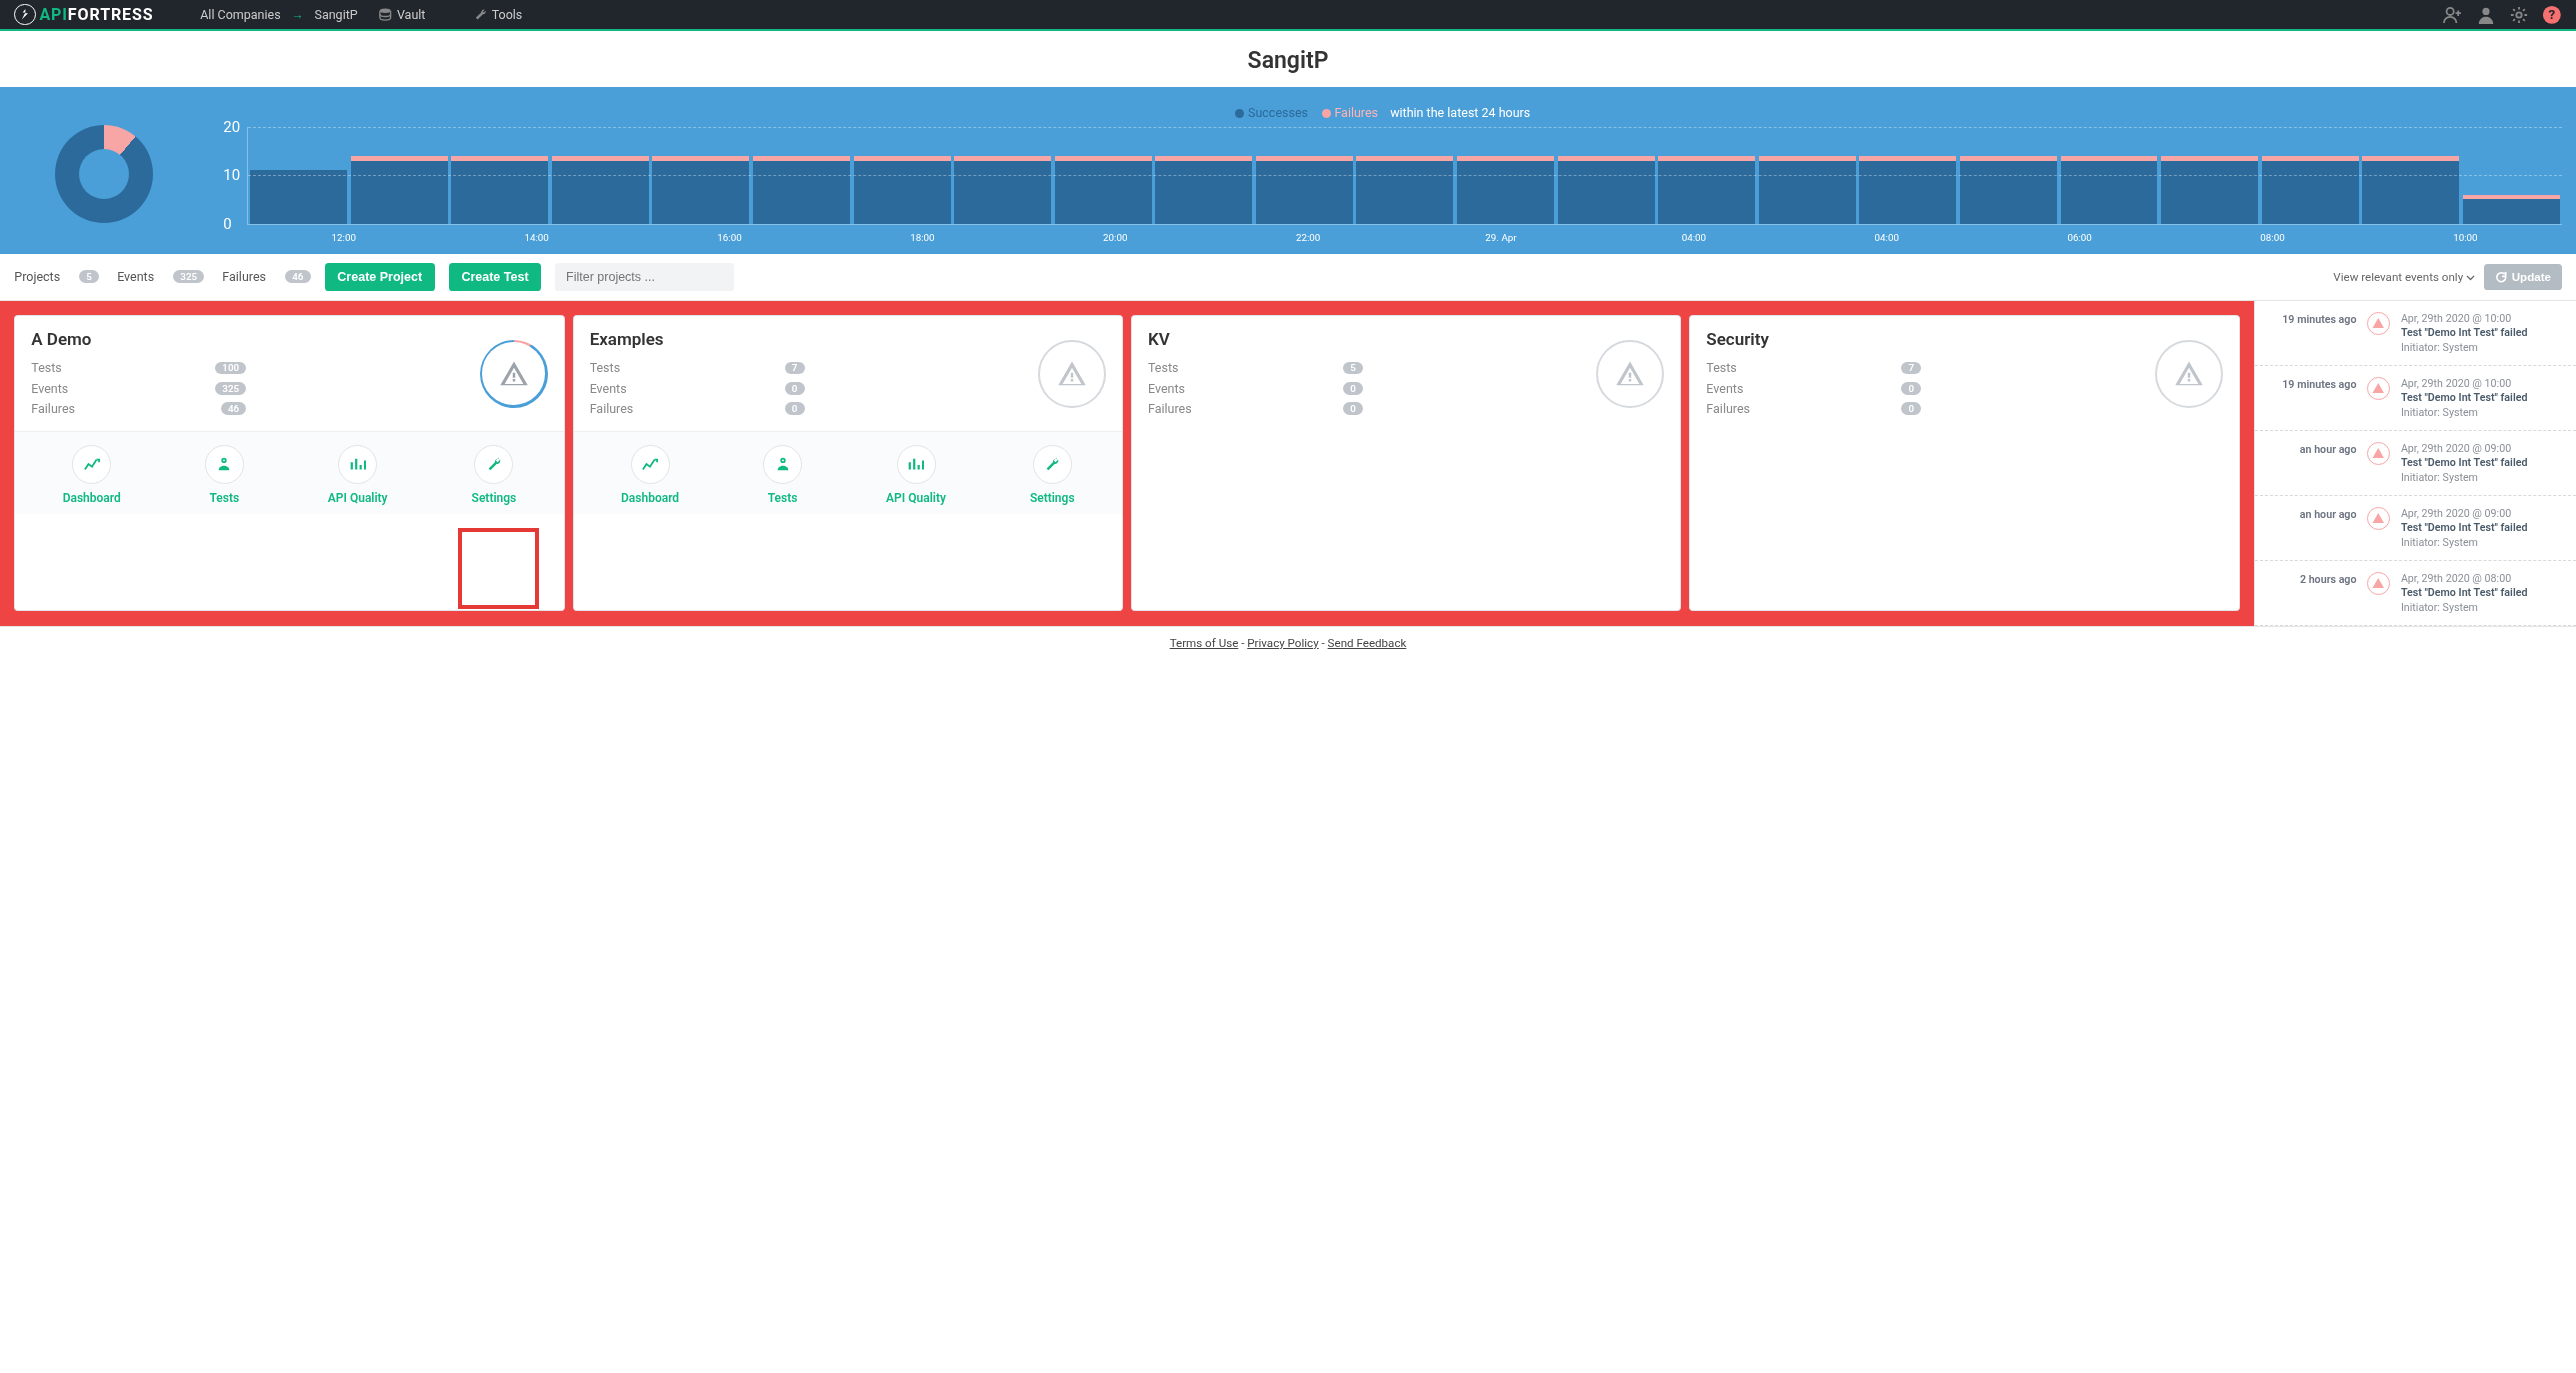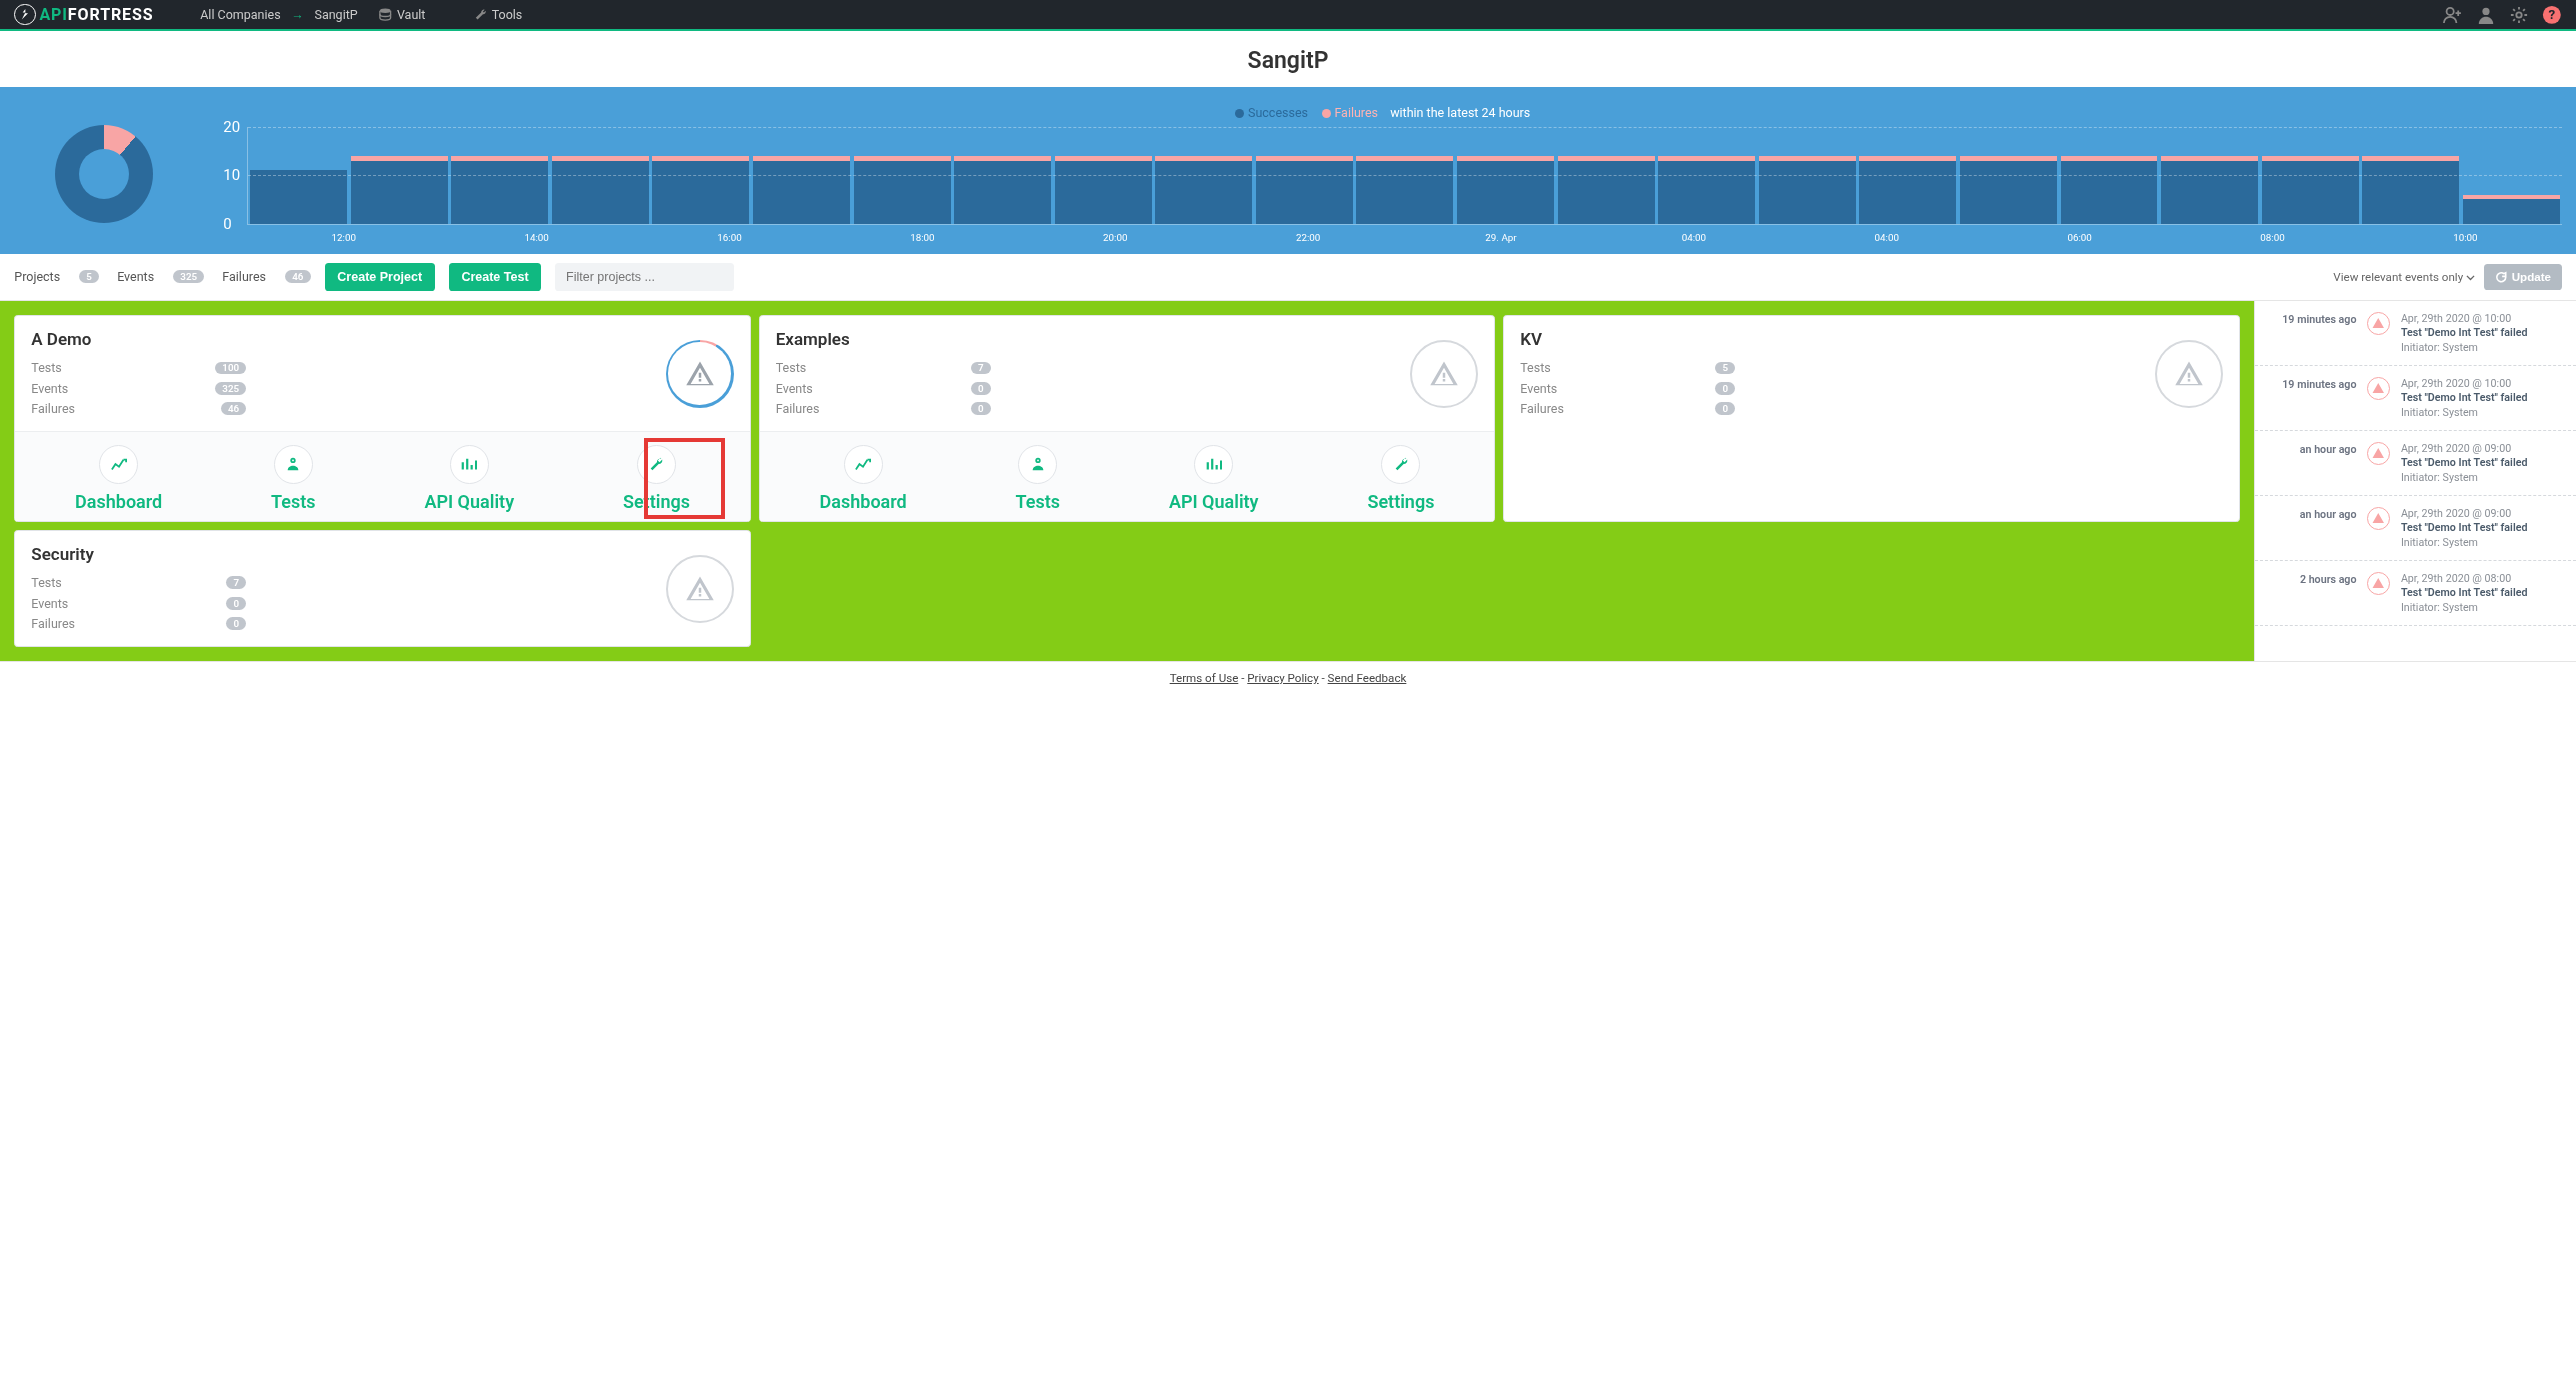--- a/index.html
+++ b/index.html
@@ -47,34 +47,34 @@
   .tabs { display: flex; gap: 18px; }
   .tab-item { display: flex; align-items: center; gap: 19px; color: #555; cursor: pointer; font-size: 12.5px; }
   .badge { background: #c0c5cc; color: #fff; border-radius: 9px; padding: 0.9px 7.2px; font-size: 9.8px; font-weight: 600; }
   .btn-green { background: #10b981; color: #fff; border: none; padding: 7.2px 12.5px; border-radius: 3.6px; font-weight: 600; cursor: pointer; font-size: 12.5px; }
   .filter-input { background: #f1f3f5; border: none; padding: 7.2px 10.7px; border-radius: 3.6px; width: 179px; font-size: 12.5px; color: #888; }
   .toolbar-right { margin-left: auto; display: flex; align-items: center; gap: 9px; color: #666; font-size: 11.6px; }
   .btn-update { background: #b3bbc3; color: #fff; border: none; padding: 6.3px 10.7px; border-radius: 3.6px; font-weight: 600; cursor: pointer; font-size: 11.6px; display:flex; align-items:center; gap:4.5px; }
   
   
   .main { display: flex; }
-  .projects-panel { flex: 1; padding: 14.3px; background: #84cc16; display: grid; grid-template-columns: 1fr 1fr 1fr; gap: 8px; }
+  .projects-panel { flex: 1; padding: 14.3px; background: #ef4444; display: grid; grid-template-columns: 1fr 1fr 1fr 1fr; gap: 8px; }
   .card { background: #fff; border: 0.9px solid #e1e4e8; border-radius: 3.6px; overflow: hidden; position: relative; }
   .card-top { padding: 12.5px 16px; display: flex; justify-content: space-between; }
   .card-left { }
   .card-title { font-size: 17px; font-weight: 600; color: #333; margin-bottom: 9px; }
   .card-row { display: flex; justify-content: space-between; align-items: center; color: #888; font-size: 12.5px; padding: 2.7px 0; width: 215px; }
   .card-ring { width: 68px; height: 68px; border-radius: 50%; display: flex; align-items: center; justify-content: center; align-self:center; }
   .ring-active { background: conic-gradient(#f8a5a5 0deg 30deg, #4a9fd8 30deg 360deg); padding:2.7px; }
   .ring-active .ring-inner { width:100%; height:100%; border-radius:50%; background:#fff; display:flex; align-items:center; justify-content:center; }
   .ring-gray { border: 2.7px solid #d6d9dd; }
   .warn-icon { color: #c0c5cc; }
   .warn-icon.dark { color: #9ca3ab; }
   .card-actions { background: #fafbfc; border-top: 0.9px solid #eceef0; display: flex; justify-content: space-around; padding: 12.5px 5.4px 9px; }
-  .action { display: flex; flex-direction: column; align-items: center; gap: 7.2px; color: #10b981; font-size: 18px; font-weight: 600; cursor: pointer; }
+  .action { display: flex; flex-direction: column; align-items: center; gap: 7.2px; color: #10b981; font-size: 12px; font-weight: 600; cursor: pointer; }
   .action-circle { width: 39px; height: 39px; border: 0.9px solid #e1e4e8; background:#fff; border-radius: 50%; display: flex; align-items: center; justify-content: center; color: #10b981; font-size: 16px; }
   .highlight-box { position: absolute; border: 4.5px solid #e53935; pointer-events: none; }
   
   
   .events-panel { width: 322px; border-left: 0.9px solid #e5e5e5; }
   .event-row { display: flex; padding: 10.7px 12.5px; gap: 10.7px; border-bottom: 0.9px dashed #d6d9dd; align-items: flex-start; }
   .event-time { width: 89px; font-size: 10.7px; font-weight: 600; color: #6b7280; text-align: right; padding-top: 1.8px; }
   .event-dot { width: 23px; height: 23px; border: 1.8px solid #f8a5a5; border-radius: 50%; display: flex; align-items: center; justify-content: center; flex-shrink: 0; }
   .event-text { flex: 1; font-size: 10.7px; }
   .event-date { color: #8a8f96; }

